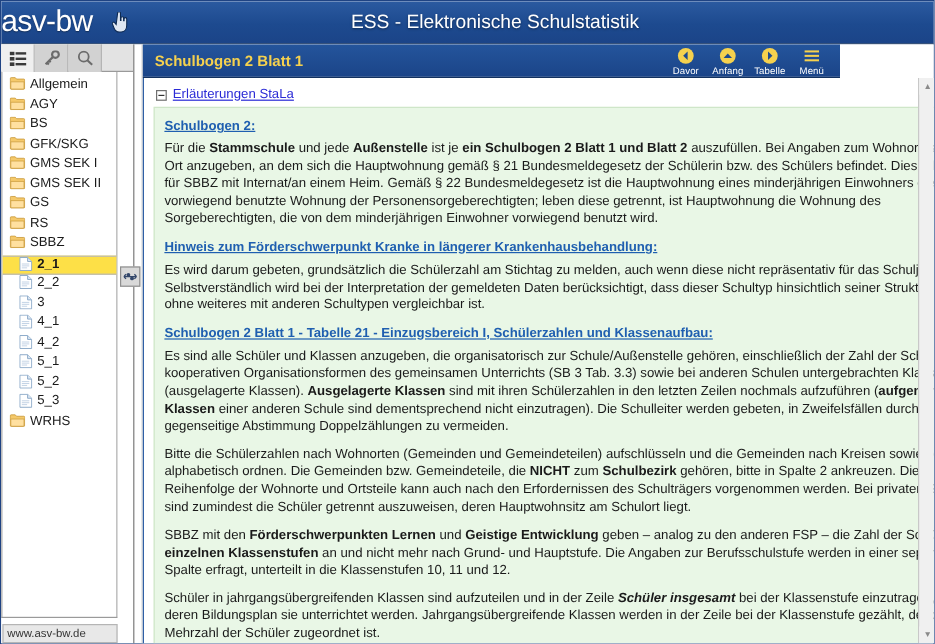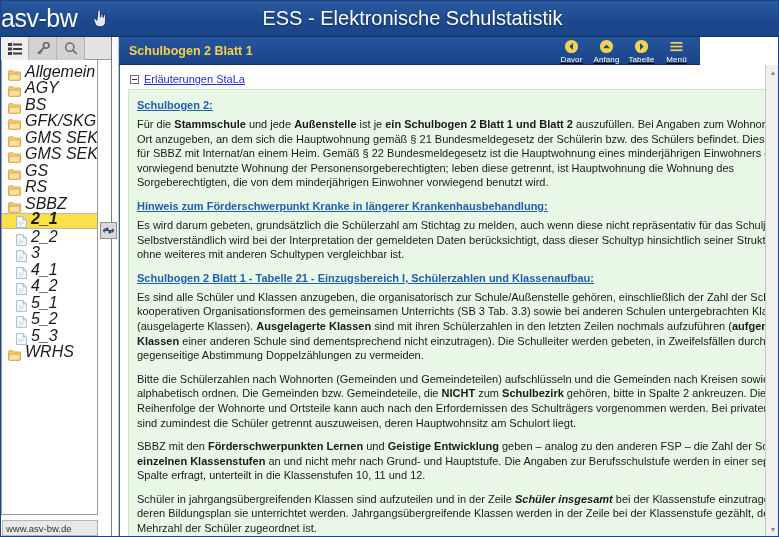--- a/index.html
+++ b/index.html
@@ -40,21 +40,21 @@
     width: 14px; height: 18px;
     position: relative;
     color: #e8edf5;
   }
   .cursor-hand svg { display:block; }
   .apptitle {
     position: absolute;
     left: 0; right: 0;
     text-align: center;
     color: #ffffff;
-    font-size: 20px;
+    font-size: 16px;
     font-weight: 400;
     text-shadow: 0 1px 2px rgba(0,0,0,.45);
     pointer-events: none;
     margin-left: 44px;
   }
 
   
   .leftpanel {
     position: absolute; left: 0; top: 36px;
     width: 110px; height: 500px;
@@ -89,28 +89,27 @@
     position: absolute; left: 97px; top: 23px;
     width: 13px; height: 455px;
     background: #ffffff;
   }
   .tree {
     padding: 4px 0 0 0;
     list-style: none;
     margin: 0;
   }
   .trow {
-    display: flex; align-items: flex-end;
+    display: flex; align-items: flex-start;
     height: 16.5px;
     padding-left: 6px;
-    font-size: 16px;
+    font-size: 11px;
     color: #1a1a1a;
     white-space: nowrap;
     cursor: pointer;
-    font-style: italic;
   }
   .trow.child { padding-left: 14px; }
   .trow.sel {
     background: #fde047;
     border-top: 1px solid #b9b9b9;
     border-bottom: 1px solid #b9b9b9;
     font-weight: bold;
     width: 97px;
   }
   .ficon { width: 13px; height: 11px; margin-right: 4px; flex: 0 0 auto; }
@@ -169,21 +168,20 @@
     padding-left: 10px;
   }
   .headtools {
     position: absolute; right: 6px; top: 2px;
     display: flex; gap: 0px;
   }
   .htool {
     width: 35px;
     display: flex; flex-direction: column; align-items: center;
     cursor: pointer;
-    text-decoration: underline;
   }
   .htool .glyph {
     width: 15px; height: 15px;
     display: flex; align-items: center; justify-content: center;
   }
   .htool .lbl {
     color: #ffffff;
     font-size: 8px;
     margin-top: 1px;
     letter-spacing: .1px;

